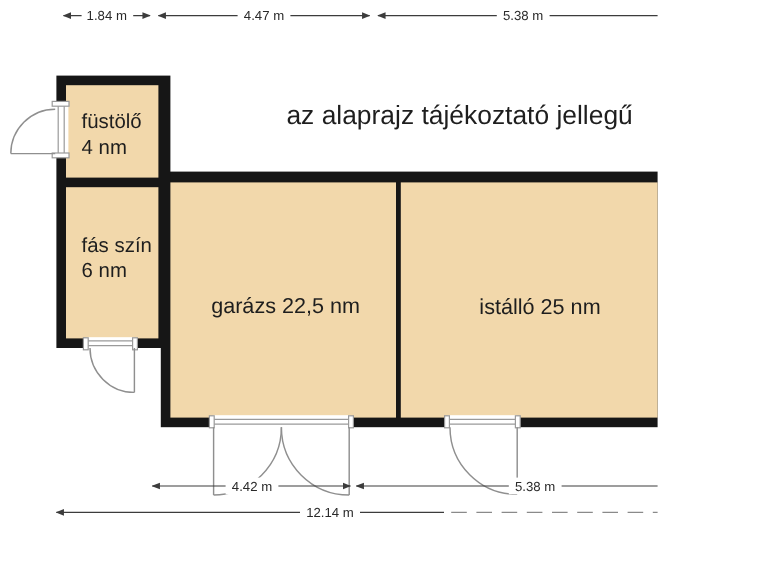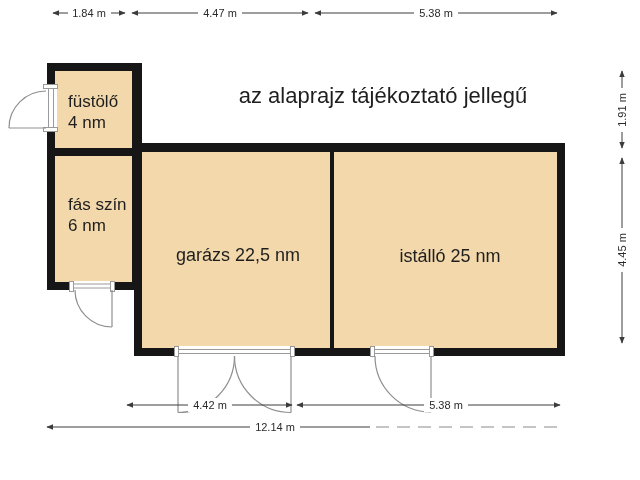--- a/index.html
+++ b/index.html
@@ -1,17 +1,17 @@
 <!DOCTYPE html>
 <html><head>
 <meta charset="utf-8">
 <style>
   html,body{margin:0;padding:0;background:#ffffff;}
   .canvas{
-    width:640px;height:480px;background:#ffffff;position:relative;overflow:hidden;
+    width:548px;height:480px;background:#ffffff;position:relative;overflow:hidden;
     font-family:"Liberation Sans", sans-serif;
   }
   svg{display:block;}
   .room-label{font-family:"Liberation Sans", sans-serif;fill:#1e1e1e;}
   .room-label-small{font-size:17px;}
   .room-label-big{font-size:18px;}
   .plan-title{font-size:22px;fill:#1e1e1e;}
   .dim-line{stroke:#3c3c3c;stroke-width:1;fill:none;}
   .dim-line-dashed{stroke:#8a8a8a;stroke-width:1;fill:none;stroke-dasharray:13 8;}
   .dim-label{font-size:11px;fill:#2a2a2a;}

